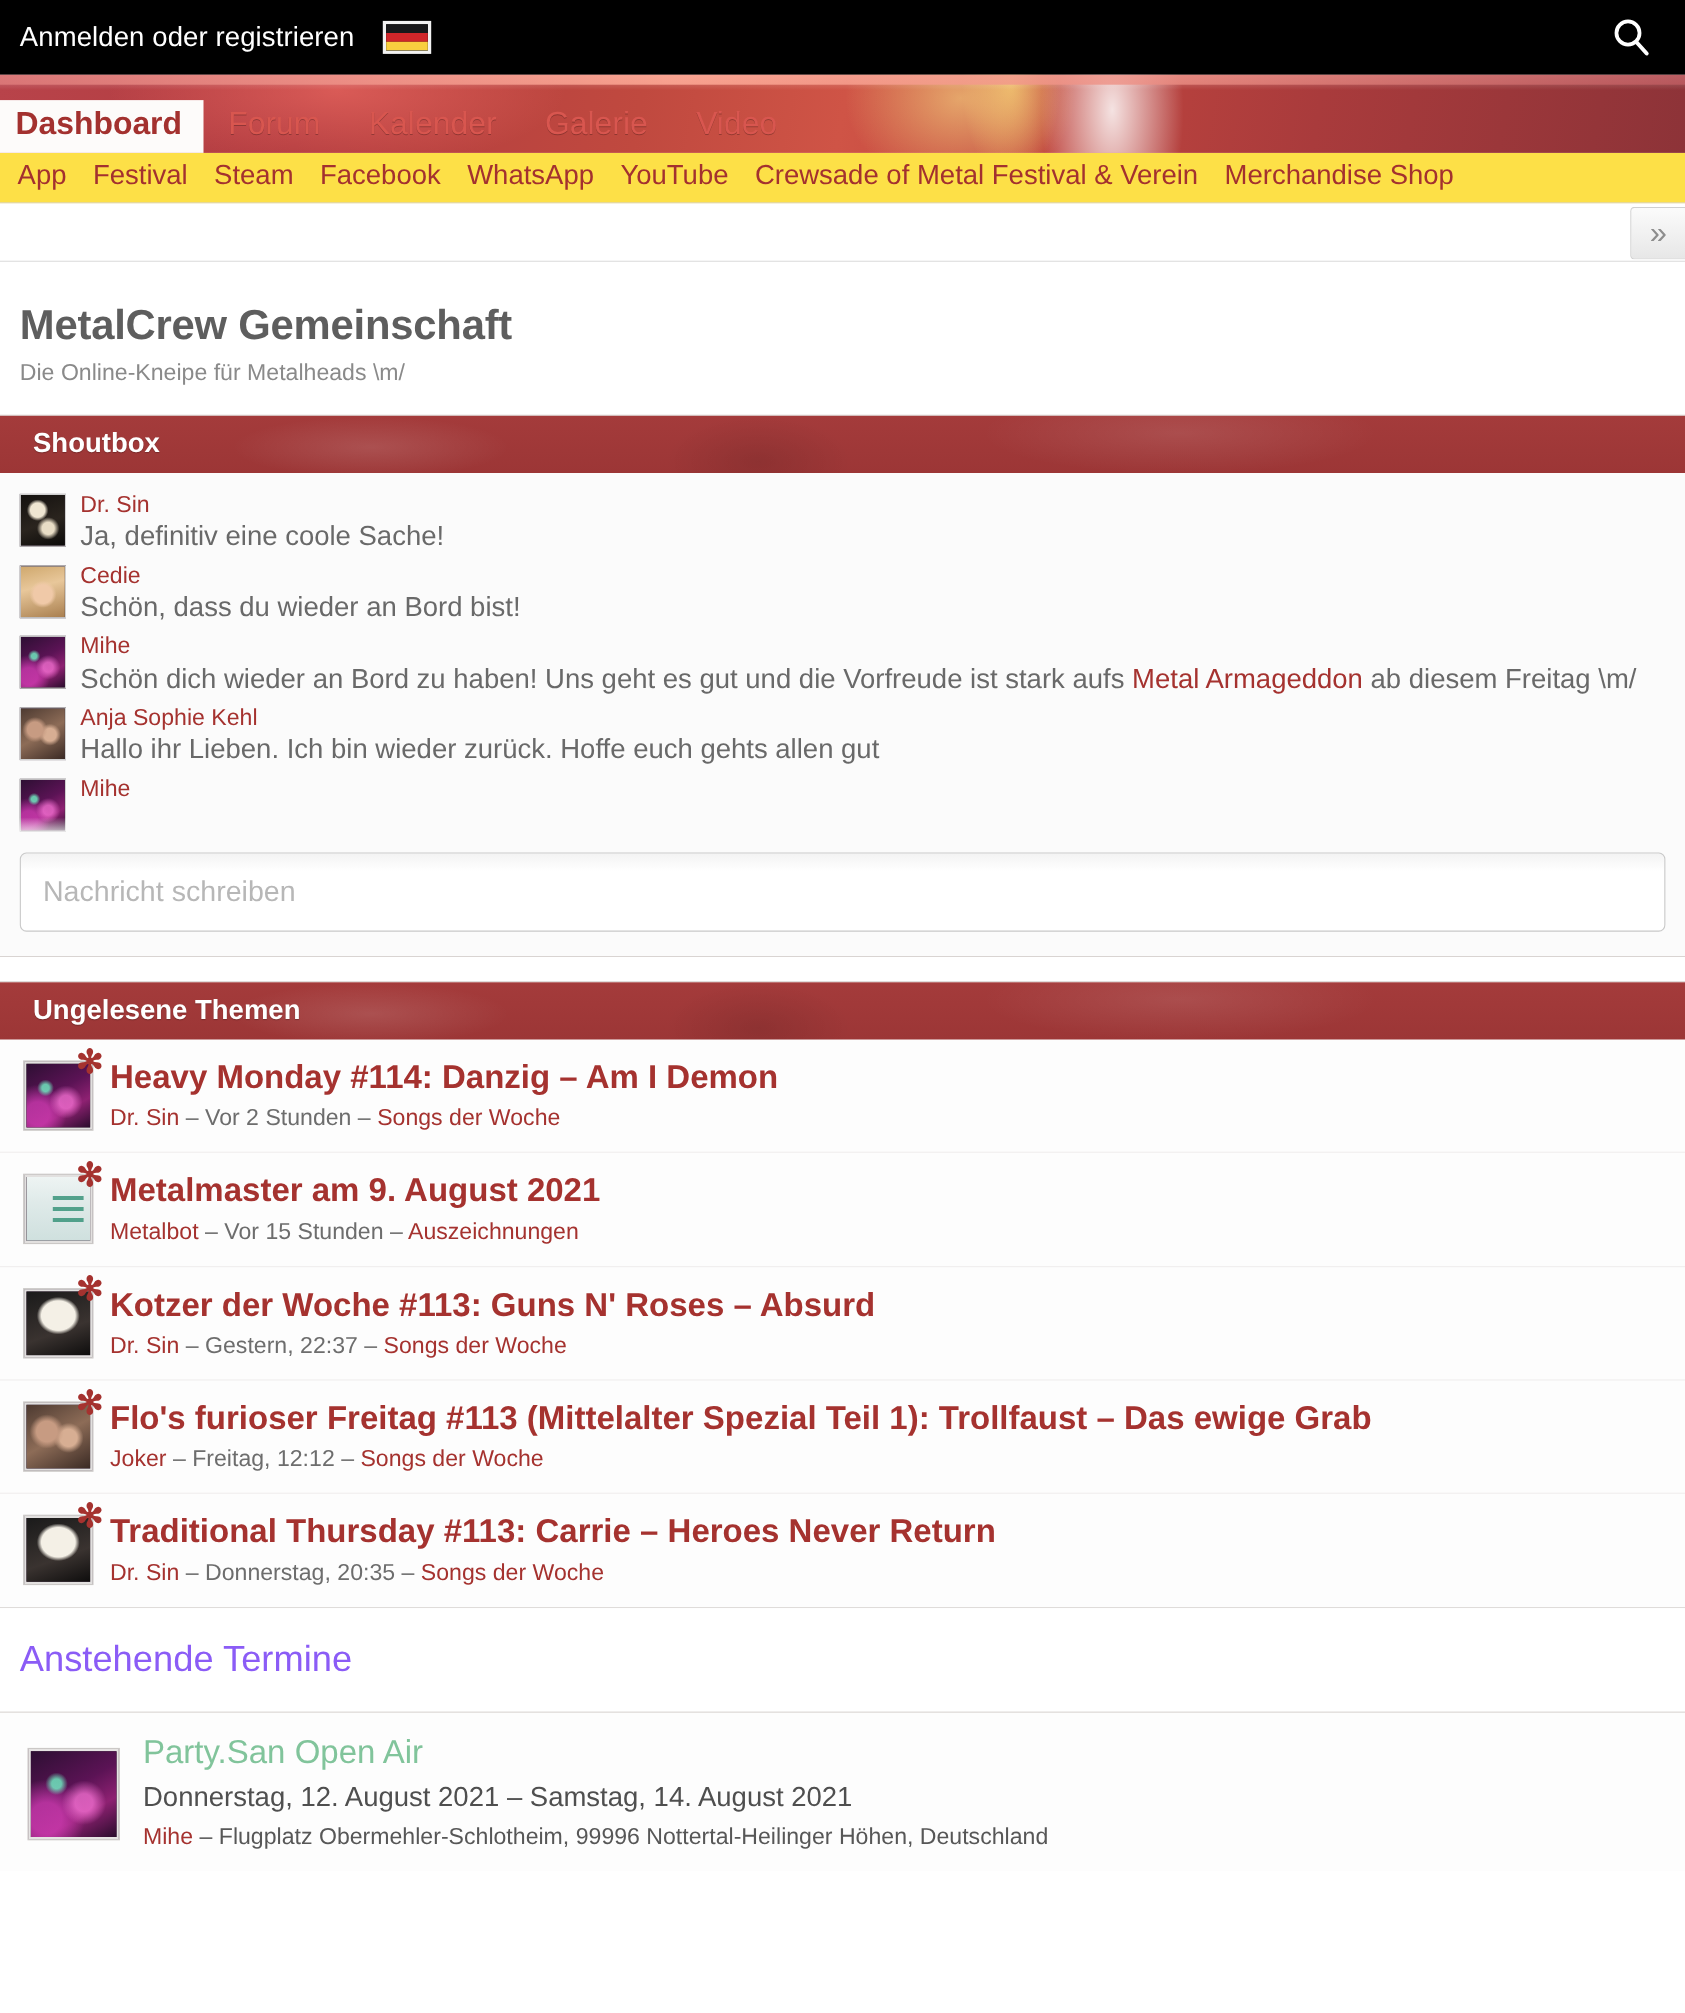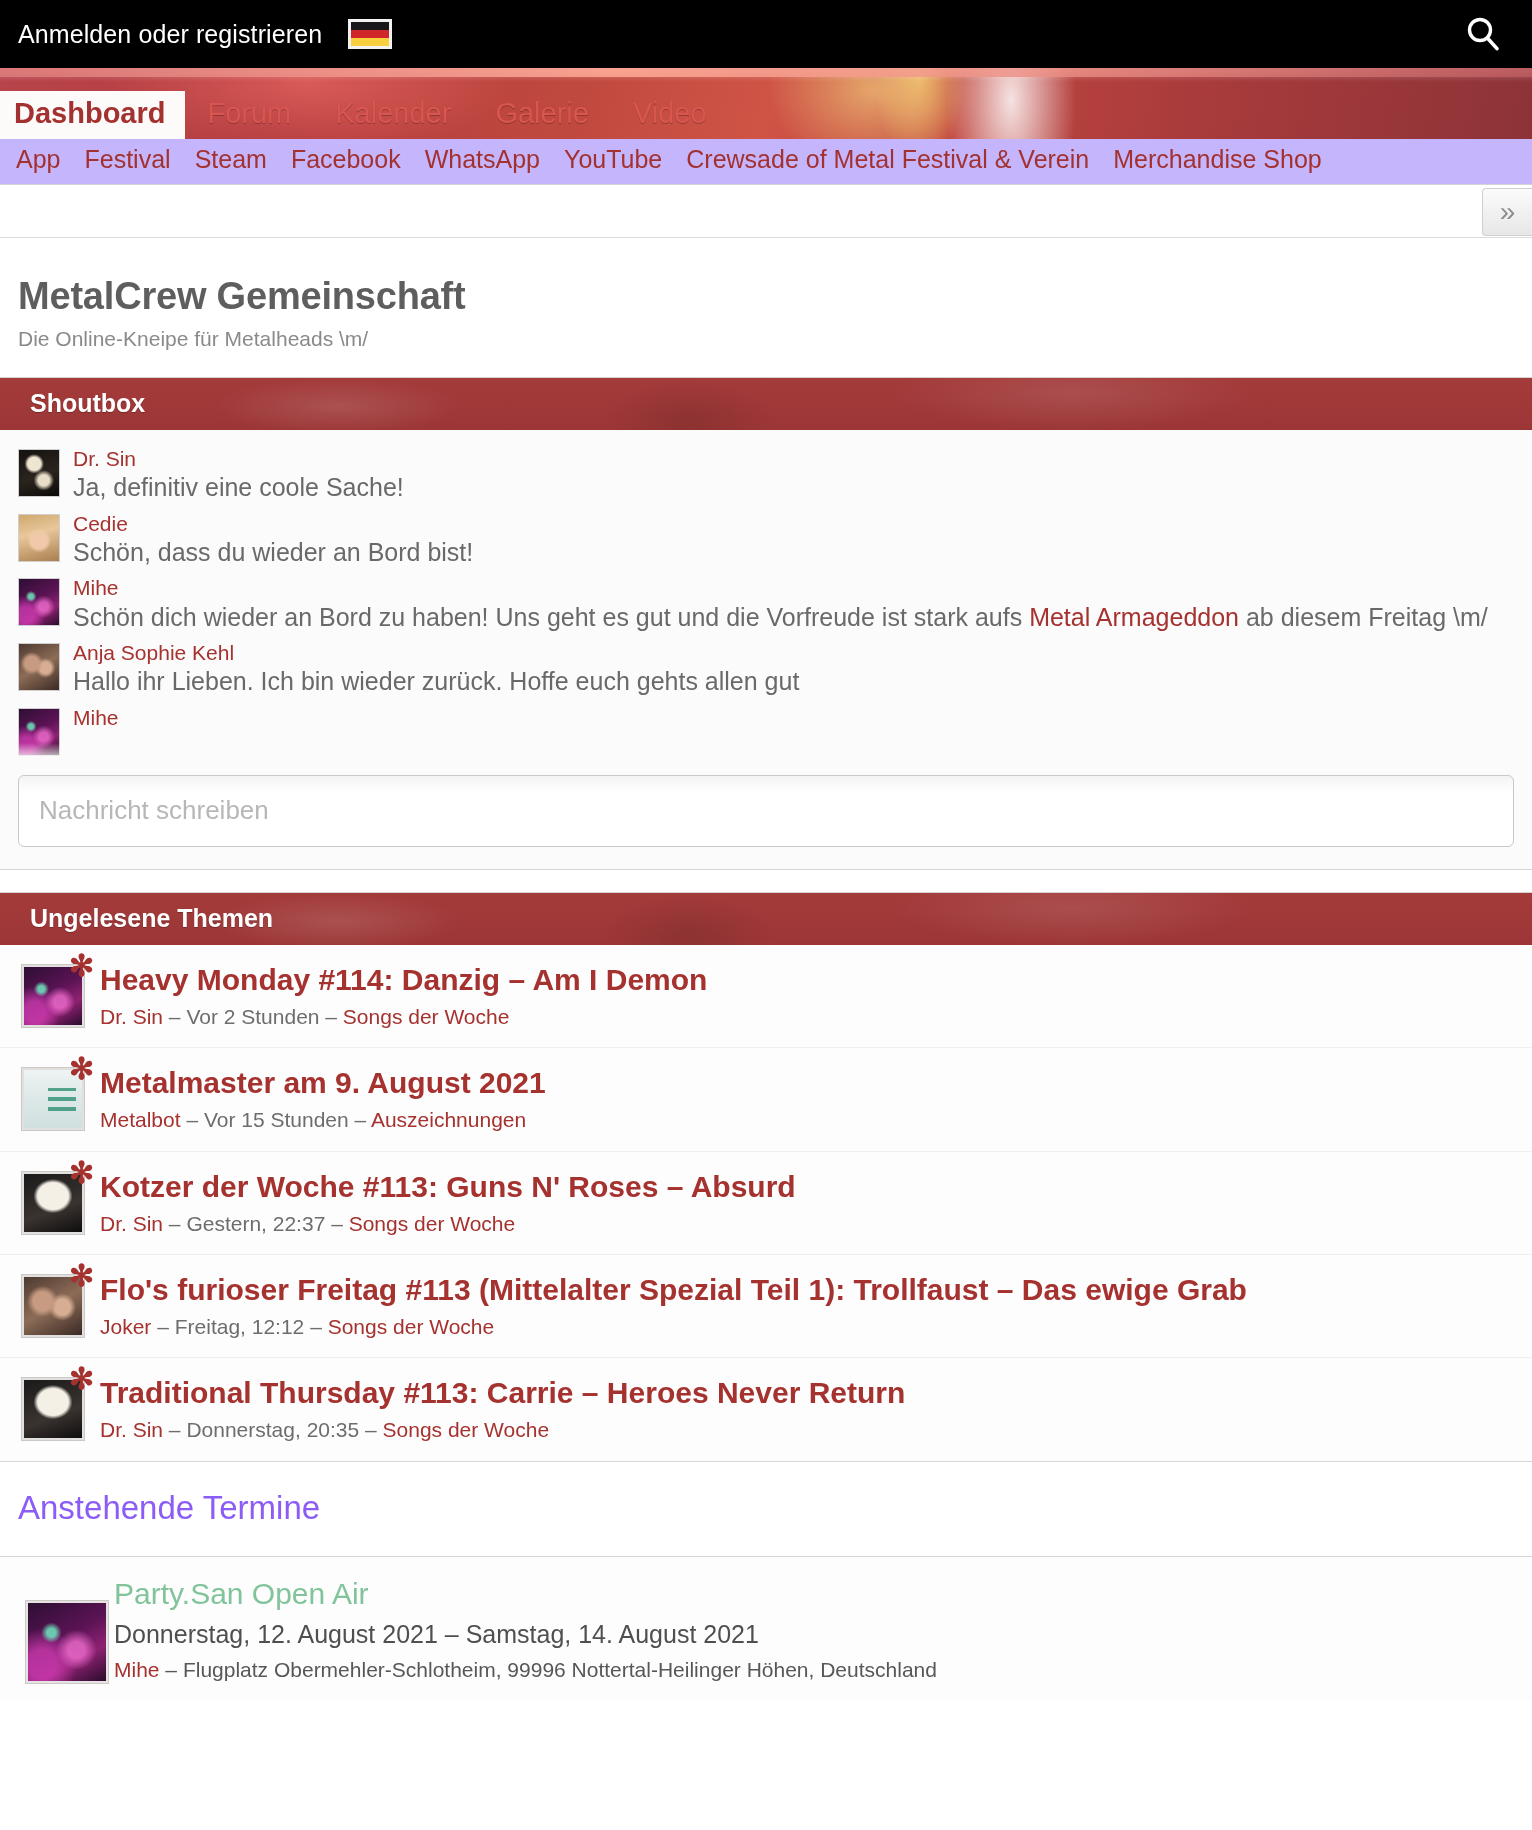--- a/index.html
+++ b/index.html
@@ -82,21 +82,21 @@
     background: #fdfbfa;
     color: #a3312f;
     font-weight: bold;
     text-shadow: none;
     padding-left: 14px;
     padding-right: 20px;
   }
 
   
   .subnav {
-    background: #c4b5fd;
+    background: #fde047;
     border-bottom: 1px solid #d7d2cf;
     display: flex;
     align-items: center;
     gap: 0;
     padding: 7px 16px 11px 16px;
     height: 46px;
   }
   .subnav a {
     color: #a3312f;
     font-size: 25px;
@@ -271,23 +271,23 @@
   .events-title {
     font-size: 33px;
     color: #8b5cf6;
     padding: 28px 18px 30px 18px;
     background: #ffffff;
     line-height: 1.1;
   }
   .event-box { border-top: 1px solid #d9d4d2; background: #fdfdfd; }
   .event {
     display: flex;
-    gap: 6px;
+    gap: 22px;
     padding: 20px 18px 18px 26px;
-    align-items: flex-end;
+    align-items: center;
   }
   .ev-avatar {
     flex: 0 0 auto;
     width: 82px; height: 82px;
     border: 2px solid #e6e4e3;
     outline: 1px solid #cbc8c6;
     background: #2b0f2c;
     overflow: hidden;
     position: relative;
     margin-top: 3px;

